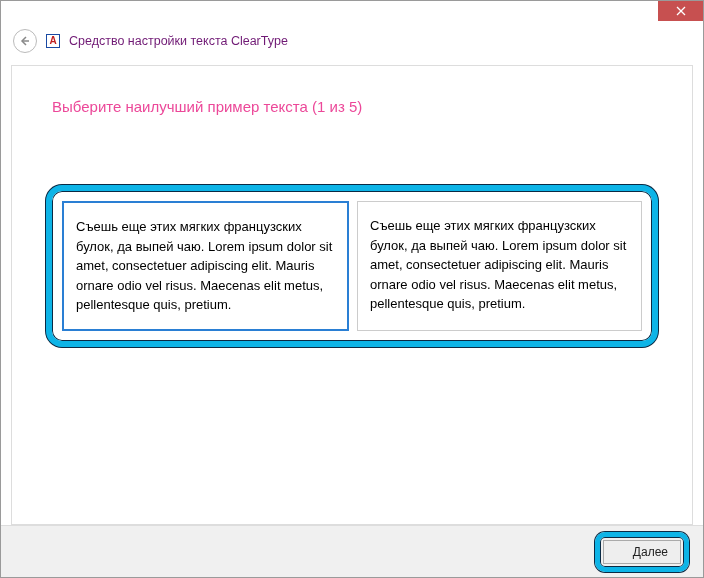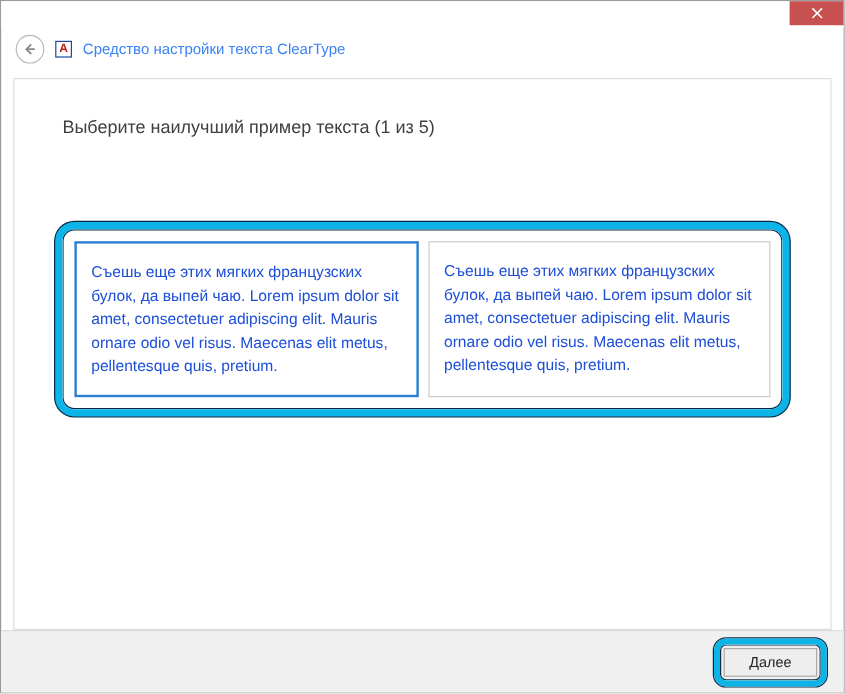--- a/index.html
+++ b/index.html
@@ -56,55 +56,55 @@
     .app-icon-box {
       width: 14px; height: 14px;
       border: 1px solid #1a4aa3;
       background: #fff;
       display: flex; align-items: center; justify-content: center;
       font-size: 10px; font-weight: bold; color: #c02020;
       line-height: 1;
     }
     .header-title {
       font-size: 12.5px;
-      color: #3b82f6;
+      color: #701a75;
     }
     .content {
       position: absolute;
       top: 64px;
       left: 10px;
       right: 10px;
       bottom: 52px;
       border: 1px solid #ddd;
       background: #fff;
       padding: 32px 40px;
     }
     .instruction {
-      color: #404040;
+      color: #ec4899;
       font-size: 15px;
       font-weight: 400;
       margin-bottom: 70px;
     }
     .samples-wrap {
       border: 6px solid #0db4e7;
       border-radius: 16px;
       box-shadow: 0 0 0 1px #0a2a44 inset, 0 0 0 1px #0a2a44;
       padding: 10px;
       display: flex;
       gap: 8px;
       background: #fff;
       margin: 0 -6px;
     }
     .sample {
       flex: 1;
       border: 1px solid #ccc;
       padding: 14px 12px;
       font-size: 13px;
       line-height: 1.5;
-      color: #1d4ed8;
+      color: #000000;
       cursor: pointer;
       background: #fff;
     }
     .sample.selected {
       border: 2px solid #2a7fd4;
     }
     .footer {
       position: absolute;
       bottom: 0; left: 0; right: 0;
       height: 52px;
@@ -119,20 +119,21 @@
     .btn {
       min-width: 78px;
       height: 24px;
       border: 1px solid #aaa;
       background: #eee;
       font-size: 12px;
       color: #222;
       cursor: pointer;
       padding: 0 12px;
       font-family: inherit;
+      text-align: right;
     }
     .next-wrap {
       border: 5px solid #0db4e7;
       border-radius: 10px;
       box-shadow: 0 0 0 1px #0a2a44 inset, 0 0 0 1px #0a2a44;
       padding: 3px;
       display: inline-flex;
     }
   </style>
 </head>

